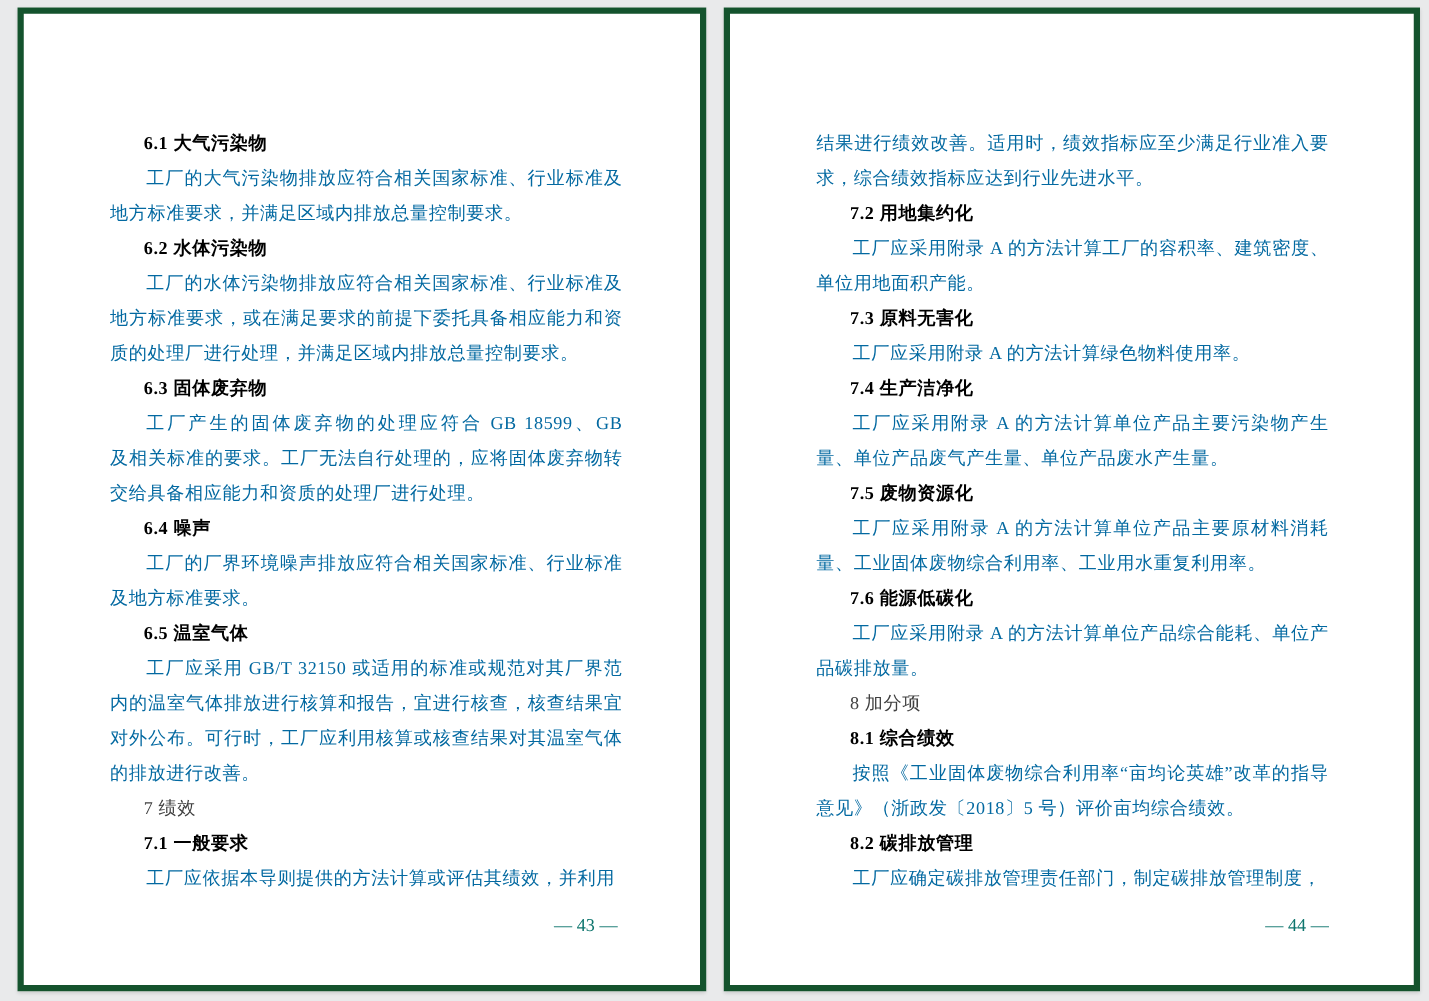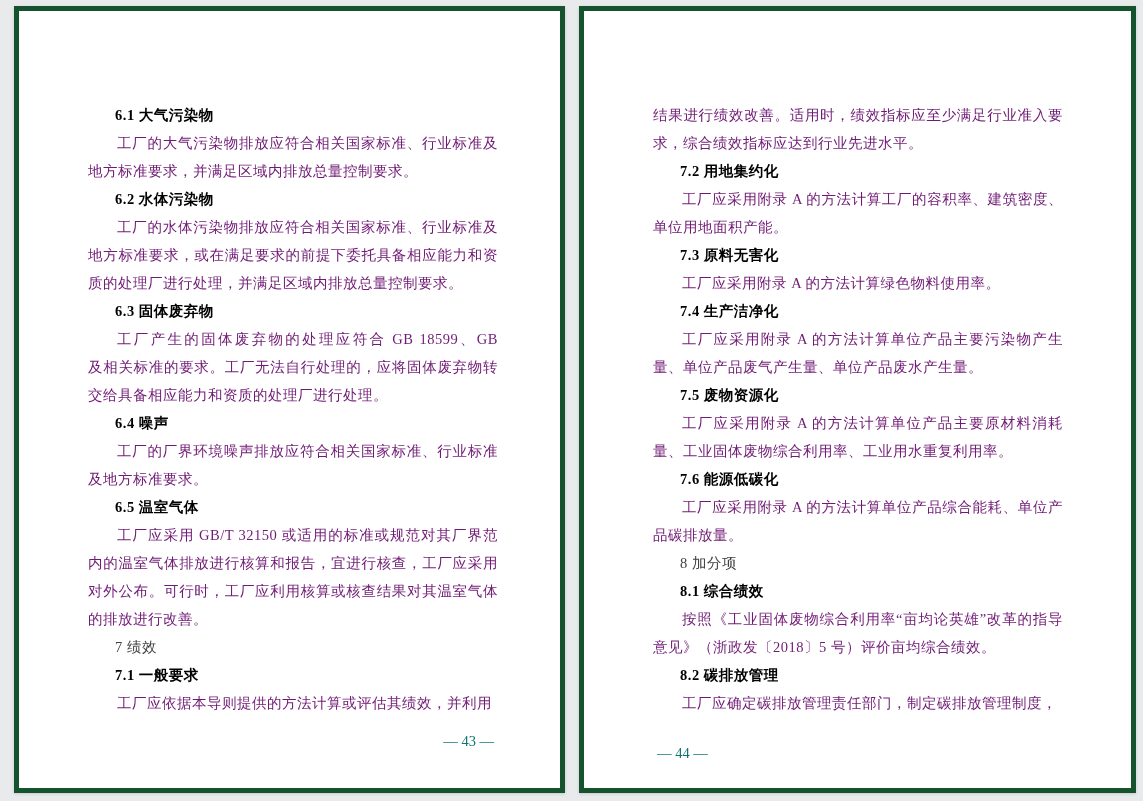--- a/index.html
+++ b/index.html
@@ -30,21 +30,21 @@
     position: absolute;
     left: 69px;
     top: 90px;
     width: 410px;
   }
   .line {
     height: 28px;
     line-height: 28px;
     font-size: 14.5px;
     letter-spacing: 0.5px;
-    color: #701a75;
+    color: #0369a1;
     overflow: hidden;
   }
   .line.fill {
     text-align: justify;
     text-align-last: justify;
   }
   .line.indent { text-indent: 29px; }
   .line.heading {
     font-weight: bold;
     color: #000000;
@@ -59,21 +59,21 @@
     top: 716px;
     left: 69px;
     width: 410px;
     height: 28px;
     line-height: 28px;
     font-size: 14.5px;
     color: #0f766e;
     box-sizing: border-box;
   }
   .footer-right { text-align: right; padding-right: 4px; }
-  .footer-left  { text-align: left;  padding-left: 4px; margin-top: 12px; }
+  .footer-left  { text-align: right;  padding-left: 4px; }
 </style>
 </head>
 <body>
 
 <div class="page page-left">
   <div class="text-block">
       <div class="line heading">6.1 大气污染物</div>
       <div class="line body indent fill">工厂的大气污染物排放应符合相关国家标准、行业标准及</div>
       <div class="line body">地方标准要求，并满足区域内排放总量控制要求。</div>
       <div class="line heading">6.2 水体污染物</div>
@@ -82,21 +82,21 @@
       <div class="line body">质的处理厂进行处理，并满足区域内排放总量控制要求。</div>
       <div class="line heading">6.3 固体废弃物</div>
       <div class="line body indent fill">工厂产生的固体废弃物的处理应符合 GB 18599、GB 18597</div>
       <div class="line body fill">及相关标准的要求。工厂无法自行处理的，应将固体废弃物转</div>
       <div class="line body">交给具备相应能力和资质的处理厂进行处理。</div>
       <div class="line heading">6.4 噪声</div>
       <div class="line body indent fill">工厂的厂界环境噪声排放应符合相关国家标准、行业标准</div>
       <div class="line body">及地方标准要求。</div>
       <div class="line heading">6.5 温室气体</div>
       <div class="line body indent fill">工厂应采用 GB/T 32150 或适用的标准或规范对其厂界范围</div>
-      <div class="line body fill">内的温室气体排放进行核算和报告，宜进行核查，工厂应采用</div>
+      <div class="line body fill">内的温室气体排放进行核算和报告，宜进行核查，核查结果宜</div>
       <div class="line body fill">对外公布。可行时，工厂应利用核算或核查结果对其温室气体</div>
       <div class="line body">的排放进行改善。</div>
       <div class="line chapter">7 绩效</div>
       <div class="line heading">7.1 一般要求</div>
       <div class="line body indent">工厂应依据本导则提供的方法计算或评估其绩效，并利用</div>
     </div>
   <div class="footer footer-right">— 43 —</div>
 </div>
 
 <div class="page page-right">

